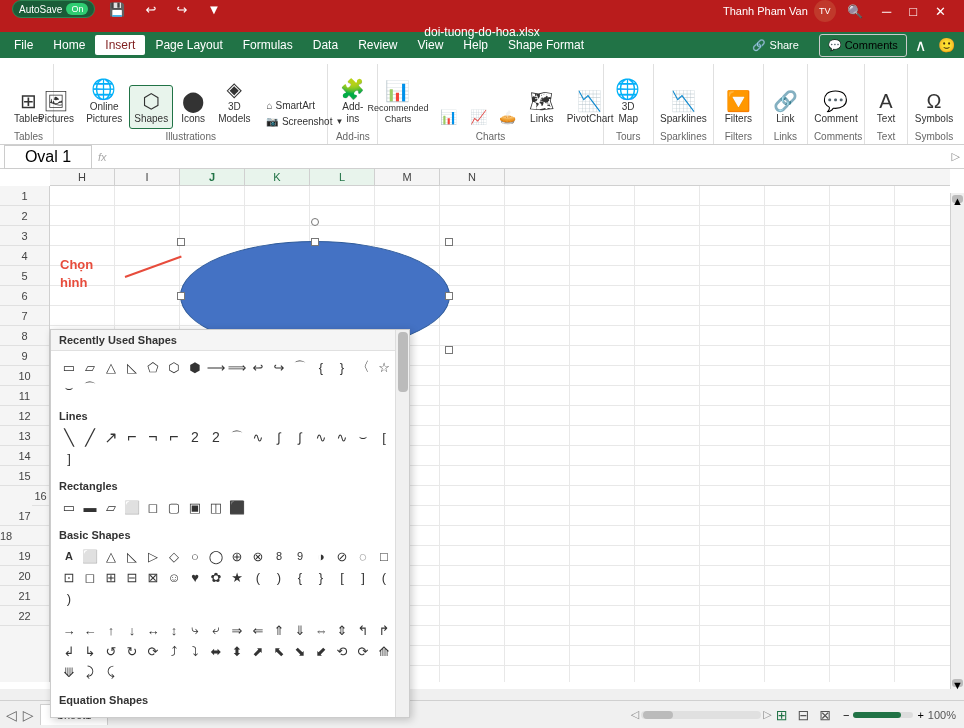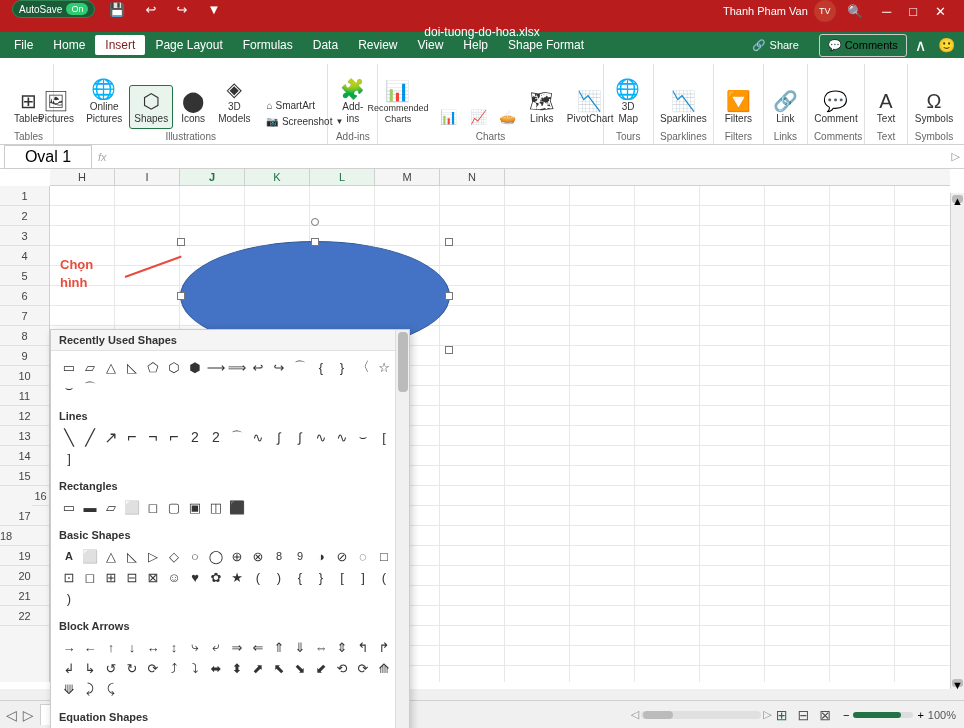--- a/index.html
+++ b/index.html
@@ -629,21 +629,20 @@
         <div class="shape-item">{</div>
         <div class="shape-item">}</div>
         <div class="shape-item">[</div>
         <div class="shape-item">]</div>
         <div class="shape-item">(</div>
         <div class="shape-item">)</div>
       </div>
     </div>
 
     <div class="shape-category">
-      <div class="shape-category-title">Block Arrows</div>
       <div class="shape-grid">
         <div class="shape-item">→</div>
         <div class="shape-item">←</div>
         <div class="shape-item">↑</div>
         <div class="shape-item">↓</div>
         <div class="shape-item">↔</div>
         <div class="shape-item">↕</div>
         <div class="shape-item">⤷</div>
         <div class="shape-item">⤶</div>
         <div class="shape-item">⇒</div>

